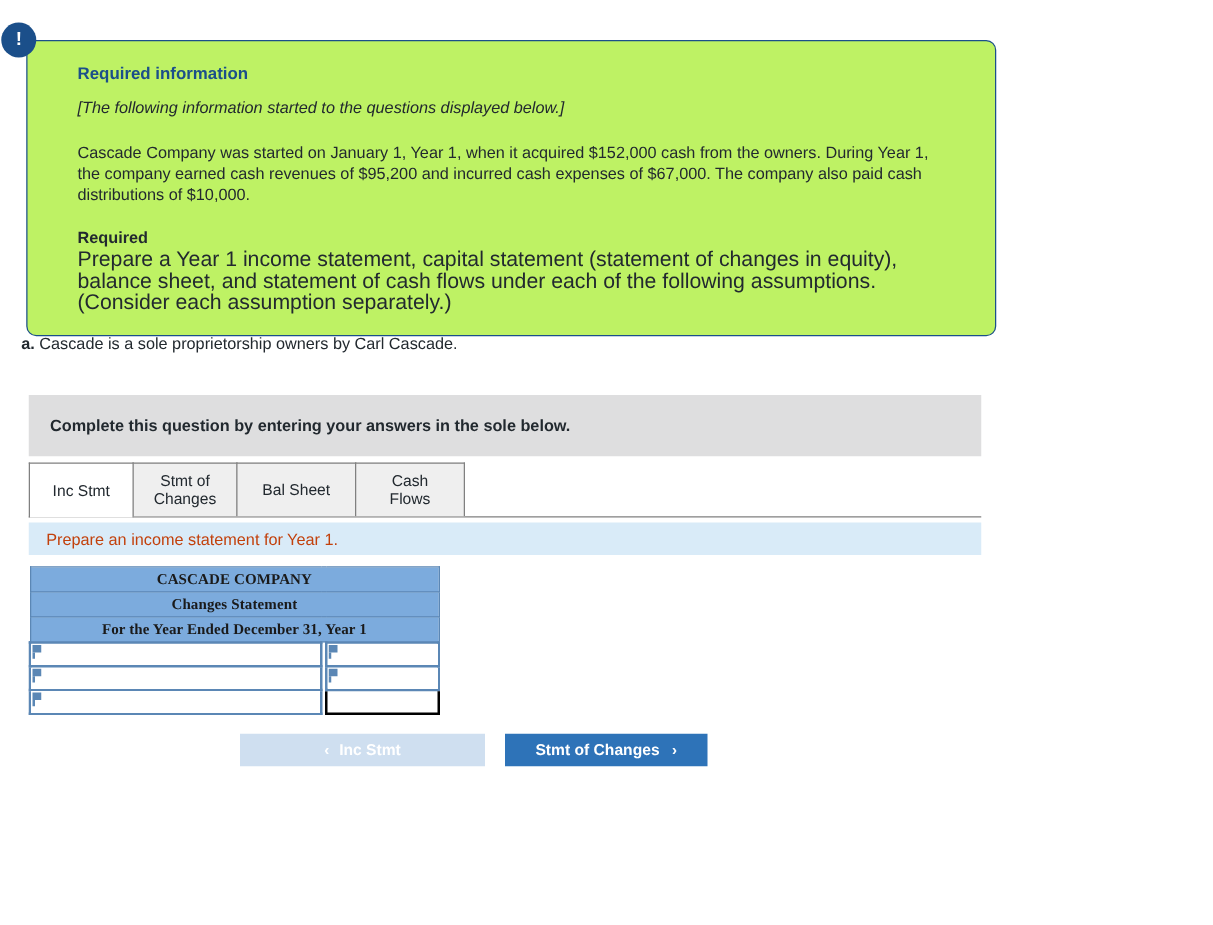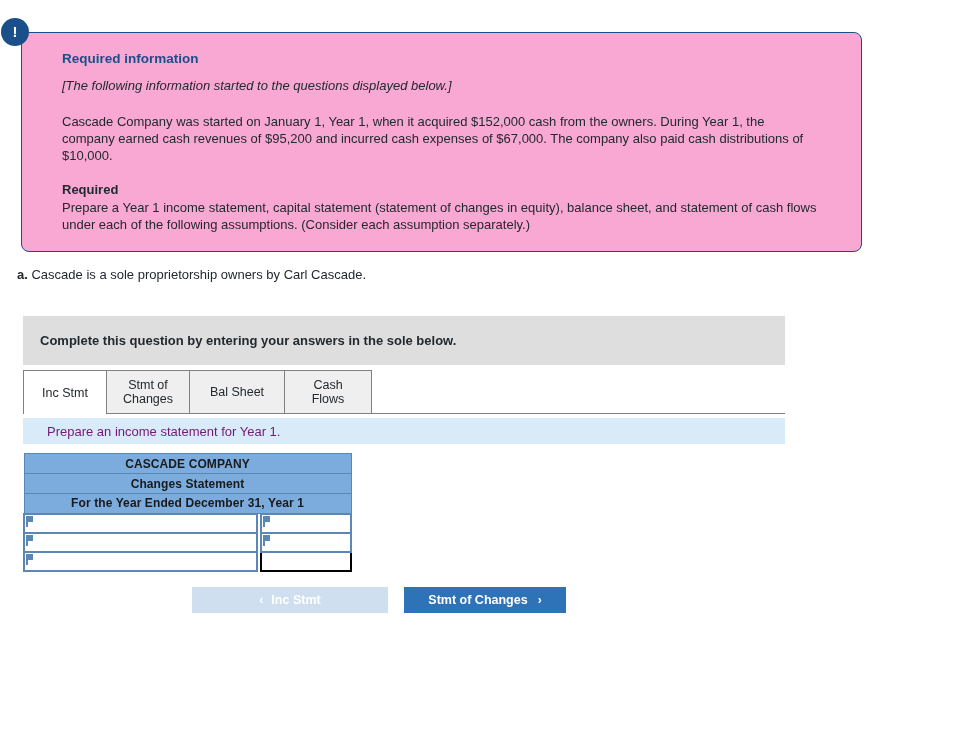--- a/index.html
+++ b/index.html
@@ -20,23 +20,23 @@
   
   .req-wrap {
     position: absolute;
     left: 21px;
     top: 32px;
     width: 841px;
   }
   .req-card {
     border: 1px solid #1b4f8a;
     border-radius: 8px;
-    background: #f9a8d4;
-    box-sizing: border-box;
-    width: 841px;
+    background: #bef264;
+    box-sizing: border-box;
+    width: 776px;
     min-height: 216px;
     padding: 18px 30px 18px 40px;
   }
   .alert-icon {
     position: absolute;
     left: -20px;
     top: -14px;
     width: 28px;
     height: 28px;
     border-radius: 50%;
@@ -68,21 +68,21 @@
     margin: 0 16px 18px 0;
     max-width: 760px;
   }
   .req-sub {
     font-weight: bold;
     color: #22292f;
     font-size: 13px;
     margin: 0 0 2px 0;
   }
   .req-body2 {
-    font-size: 13px;
+    font-size: 17px;
     line-height: 17px;
     color: #22292f;
     margin: 0;
     max-width: 760px;
   }
 
   
   .assumption {
     position: absolute;
     left: 17px;
@@ -148,37 +148,38 @@
   
   .blue-bar {
     position: absolute;
     left: 23px;
     top: 418px;
     width: 762px;
     height: 26px;
     background: #d9ebf8;
     display: flex;
     align-items: center;
-    padding-left: 24px;
-    box-sizing: border-box;
-    font-size: 13px;
-    color: #701a75;
+    padding-left: 14px;
+    box-sizing: border-box;
+    font-size: 13px;
+    color: #c2410c;
   }
 
   
   .stmt {
     position: absolute;
     left: 23px;
     top: 453px;
     border-collapse: collapse;
     font-size: 12px;
   }
   .stmt td {
     padding: 0;
     box-sizing: border-box;
+    font-family: Liberation Serif, serif;
   }
   .stmt .hdr {
     background: #7cabdd;
     border: 1px solid #5b87b5;
     height: 20px;
     text-align: center;
     font-weight: bold;
     color: #1a1a1a;
     font-size: 12px;
     letter-spacing: 0.1px;

